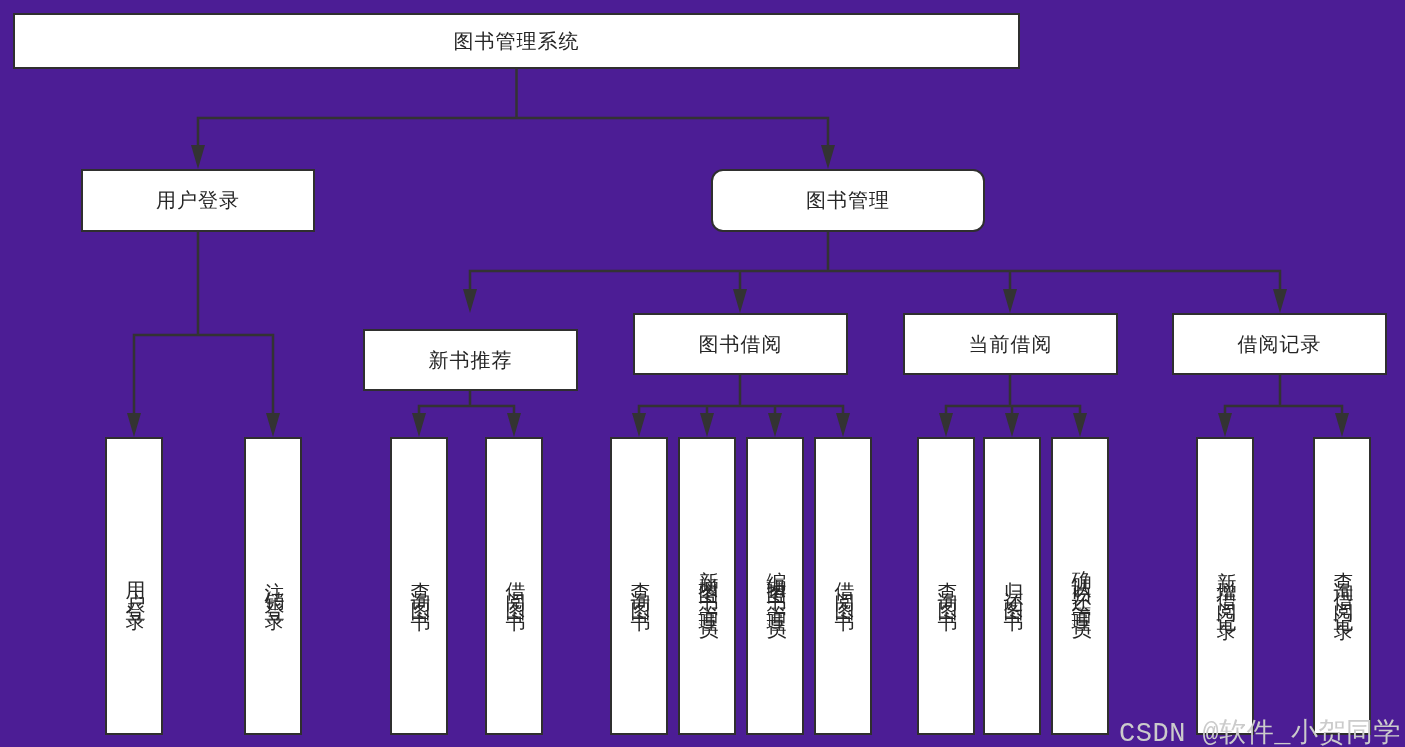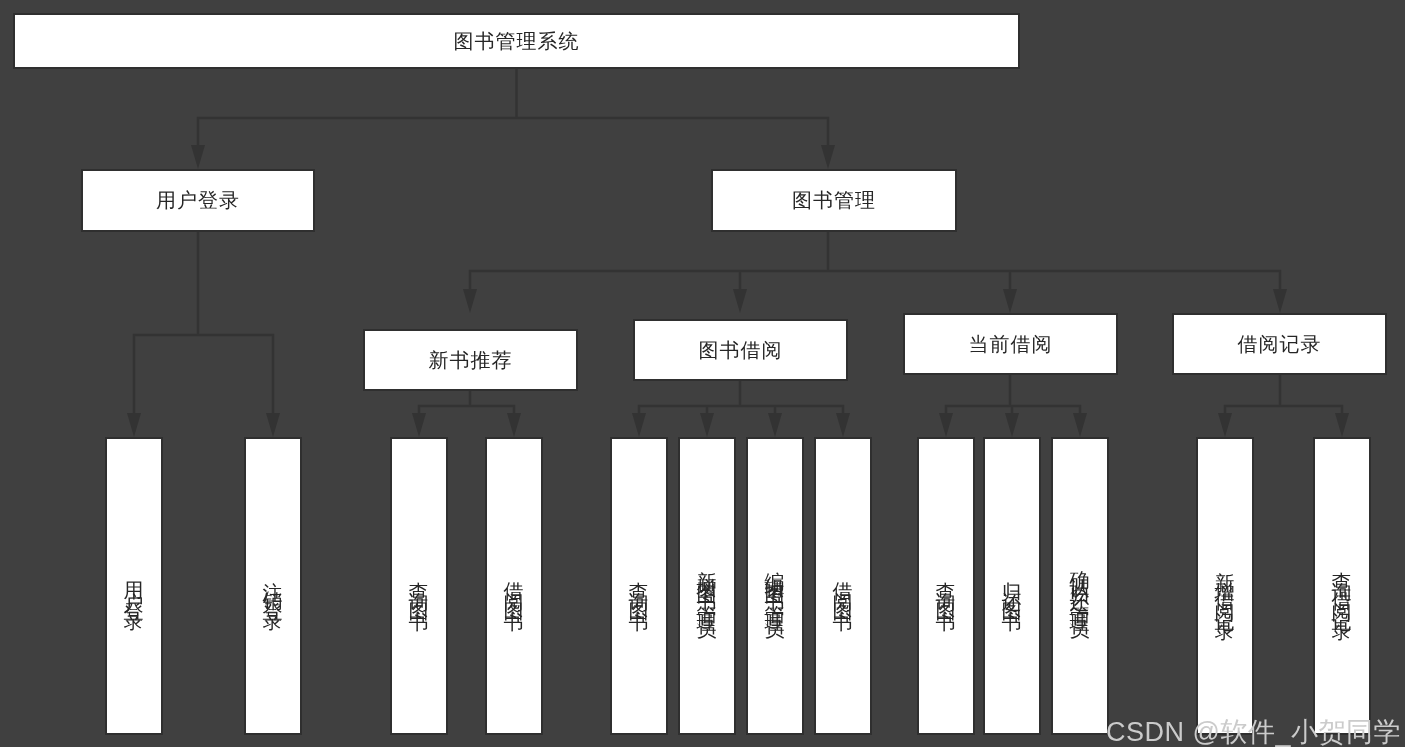--- a/index.html
+++ b/index.html
@@ -4,22 +4,22 @@
 <style>
   html, body {
     margin: 0;
     padding: 0;
     background: #ffffff;
   }
   #canvas {
     position: relative;
     width: 1405px;
     height: 747px;
-    background: #404040;
-    font-family: Liberation Sans, sans-serif;
+    background: #4c1d95;
+    font-family: Liberation Mono, monospace;
     overflow: hidden;
   }
   #connector-layer {
     position: absolute;
     left: 0;
     top: 0;
     width: 1405px;
     height: 747px;
   }
   .node {
@@ -30,24 +30,24 @@
     display: flex;
     align-items: center;
     justify-content: center;
     color: #262626;
     font-size: 20px;
     letter-spacing: 1px;
     text-align: center;
   }
   .node-root   { left: 13px;  top: 13px;  width: 1007px; height: 56px; }
   .node-l2a    { left: 81px;  top: 169px; width: 234px;  height: 63px; }
-  .node-l2b    { left: 711px; top: 169px; width: 246px;  height: 63px; }
+  .node-l2b    { left: 711px; top: 169px; width: 274px;  height: 63px; border-radius: 12px; }
   .node-l3     { top: 313px; width: 215px; height: 62px; }
   .node-l3-1   { left: 363px; margin-top: 16px; }
-  .node-l3-2   { left: 633px; margin-top: 6px; }
+  .node-l3-2   { left: 633px; }
   .node-l3-3   { left: 903px; }
   .node-l3-4   { left: 1172px; }
   .leaf {
     top: 437px;
     width: 58px;
     height: 298px;
   }
   .leaf .vtext {
     writing-mode: vertical-rl;
     text-orientation: mixed;

